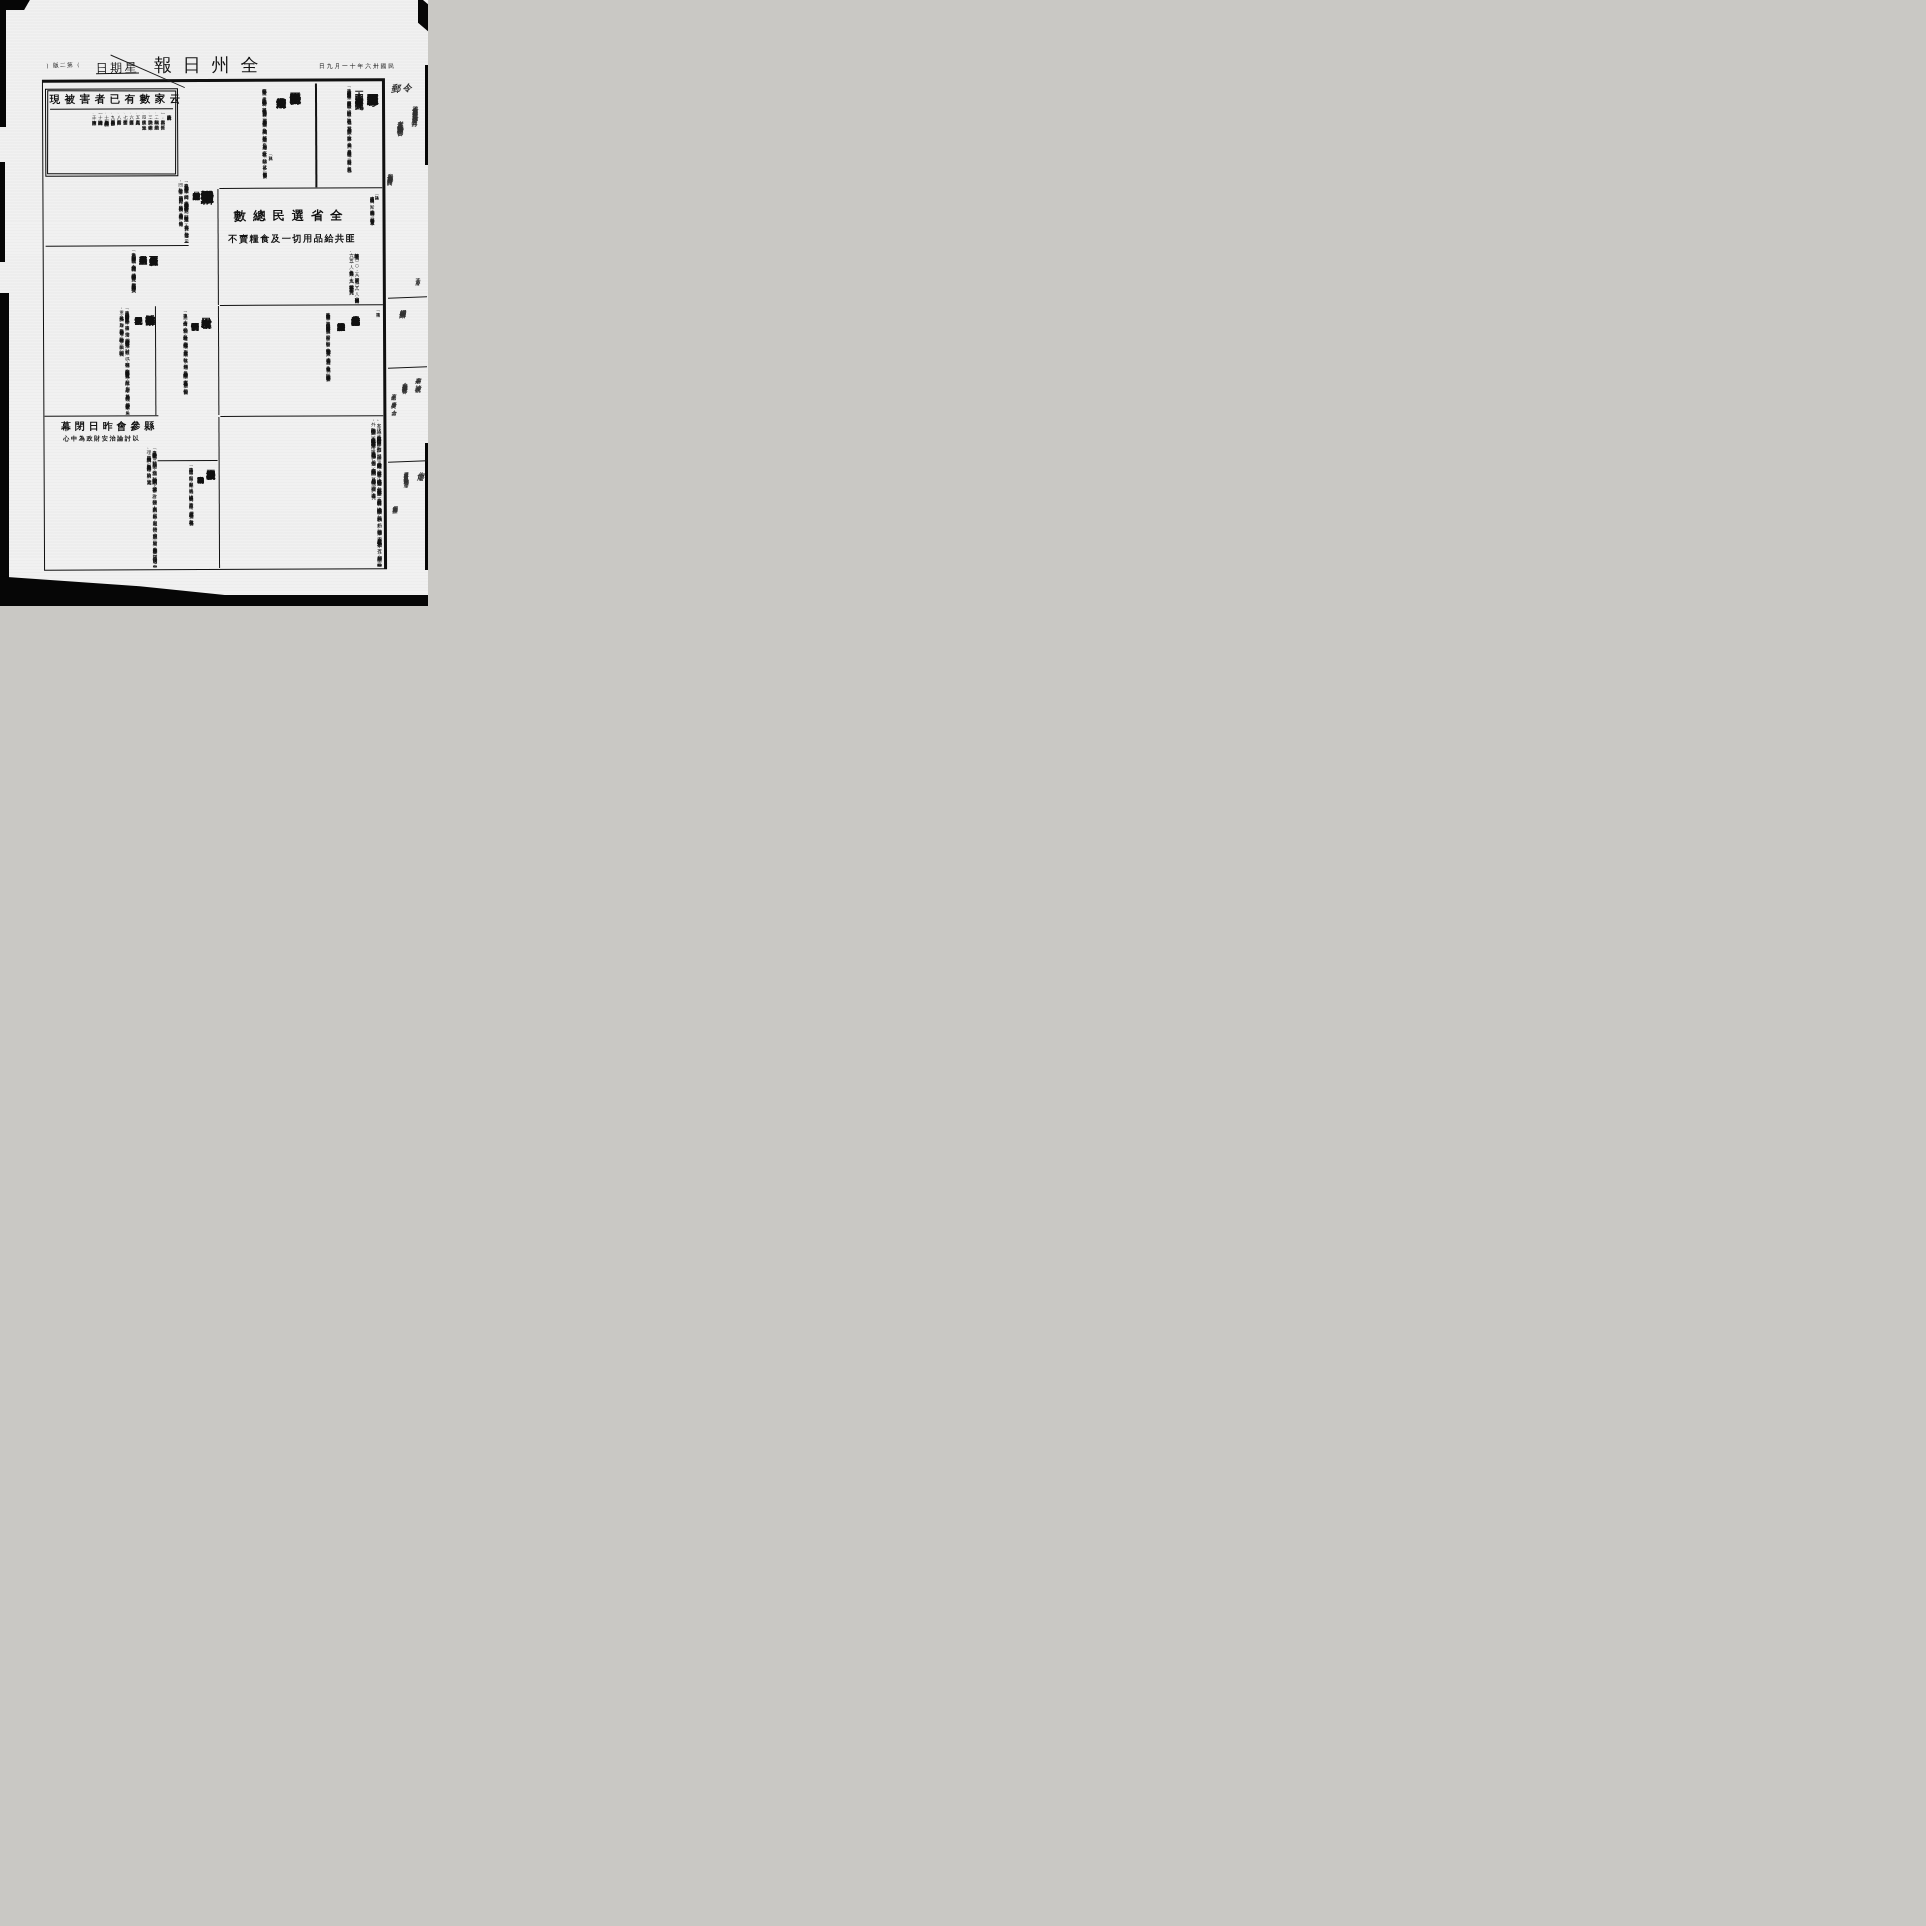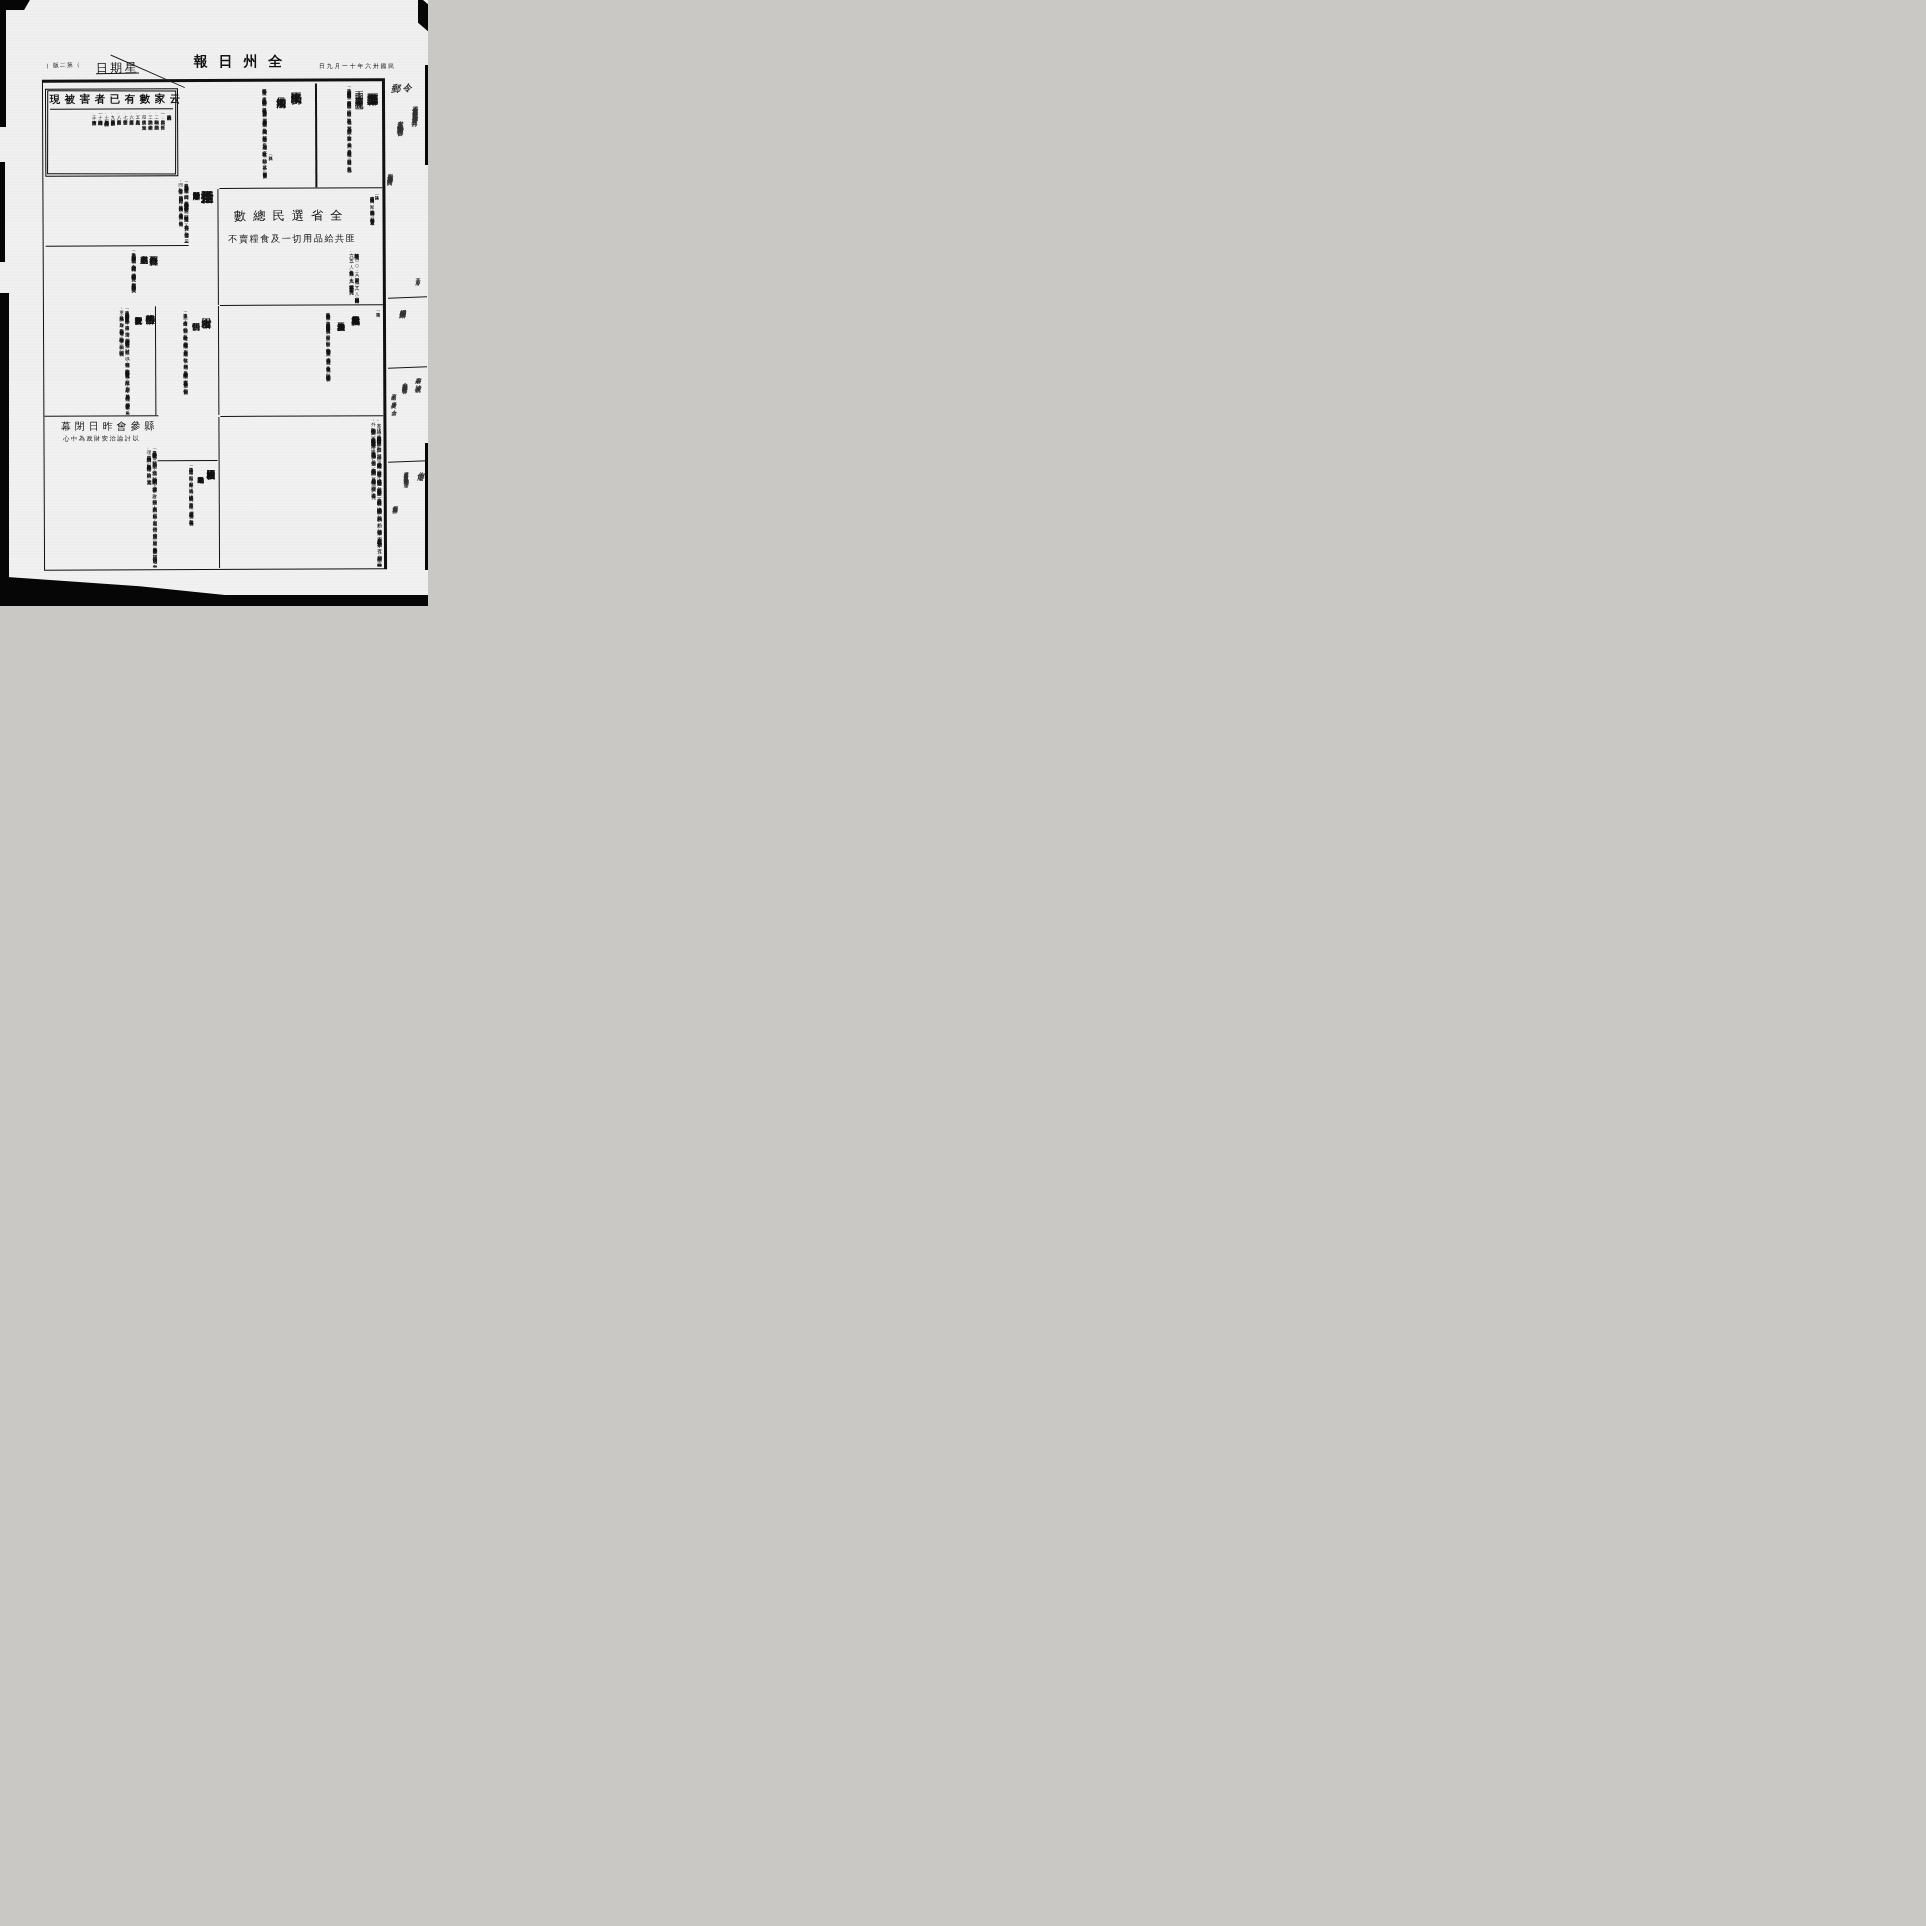--- a/index.html
+++ b/index.html
@@ -3,32 +3,32 @@
 <meta charset="utf-8">
 <style>
   html,body{margin:0;padding:0;background:#c9c8c4;}
   .stage{position:relative;width:428px;height:606px;background:#efede7;overflow:hidden;
          font-family:"DejaVu Serif", serif;color:#161514;
          background-image:repeating-linear-gradient(0deg,rgba(0,0,0,.015) 0 0.8px,rgba(255,255,255,.02) 0.8px 1.5px);}
   .gray{filter:grayscale(1) contrast(1.04);}
   
   .film{position:absolute;background:#0b0b0b;}
   
-  .masthead{position:absolute;left:154px;top:53px;width:139px;text-align:right;
-            font-size:14px;font-weight:bold;letter-spacing:10.8px;white-space:nowrap;}
+  .masthead{position:absolute;left:154px;top:53px;width:139px;text-align:left;
+            font-size:18px;font-weight:normal;letter-spacing:10.8px;white-space:nowrap;}
   .dateline-top{position:absolute;left:319px;top:62px;font-size:5.8px;letter-spacing:1.9px;white-space:nowrap;}
   .edition{position:absolute;left:46px;top:61px;font-size:5.8px;letter-spacing:1.2px;transform:rotate(-2deg);}
   .weekday{position:absolute;left:96px;top:60px;font-size:12px;letter-spacing:2.3px;transform:rotate(-1deg);text-decoration:underline;}
   
   .frame{position:absolute;left:43px;top:79px;width:343px;height:491px;
          border:1.5px solid #141414;border-top-width:3.1px;border-right-width:3.5px;box-sizing:border-box;
          transform:rotate(-0.25deg);}
   .vtext{writing-mode:vertical-rl;text-orientation:upright;}
   .body-txt{font-size:4.4px;line-height:1.18;letter-spacing:0.4px;overflow:hidden;}
-  .hl{font-weight:normal;}
+  .hl{font-weight:bold;}
   .abs{position:absolute;}
   .hdiv{position:absolute;height:0.8px;background:#161616;}
   .vdiv{position:absolute;width:0.8px;background:#161616;}
   .dl{font-size:3.9px;}
   
   .pact{position:absolute;left:1.9px;top:6.2px;width:133px;height:88px;border:1.2px solid #0e0e0e;box-sizing:border-box;}
   .pact::after{content:"";position:absolute;inset:1.2px;border:0.8px solid #0e0e0e;transform:rotate(.35deg);pointer-events:none;}
   .pact-title{position:absolute;left:3.9px;right:3.9px;top:3.1px;text-align:center;font-size:10.4px;font-weight:bold;
               letter-spacing:4.6px;white-space:nowrap;border-bottom:1.5px double #111;padding-bottom:1.5px;}
   .pact-items{position:absolute;right:5.4px;top:22.3px;height:61px;width:120px;font-size:4.4px;line-height:1.15;

